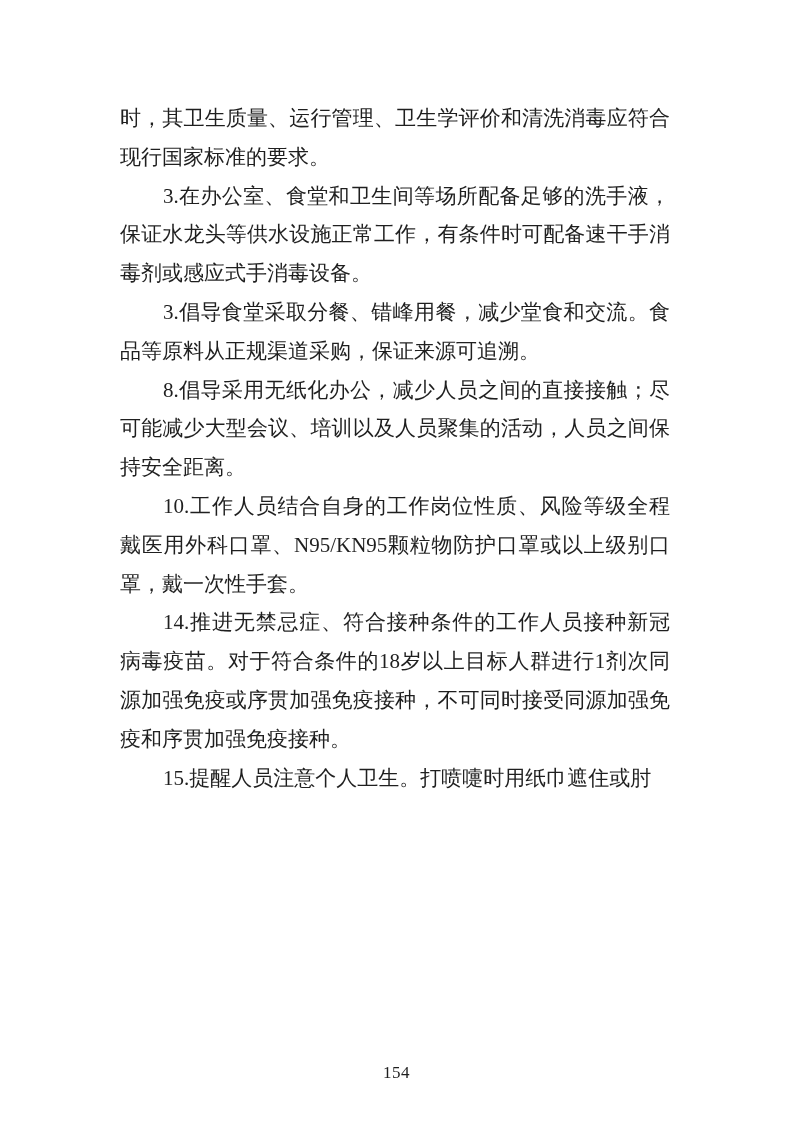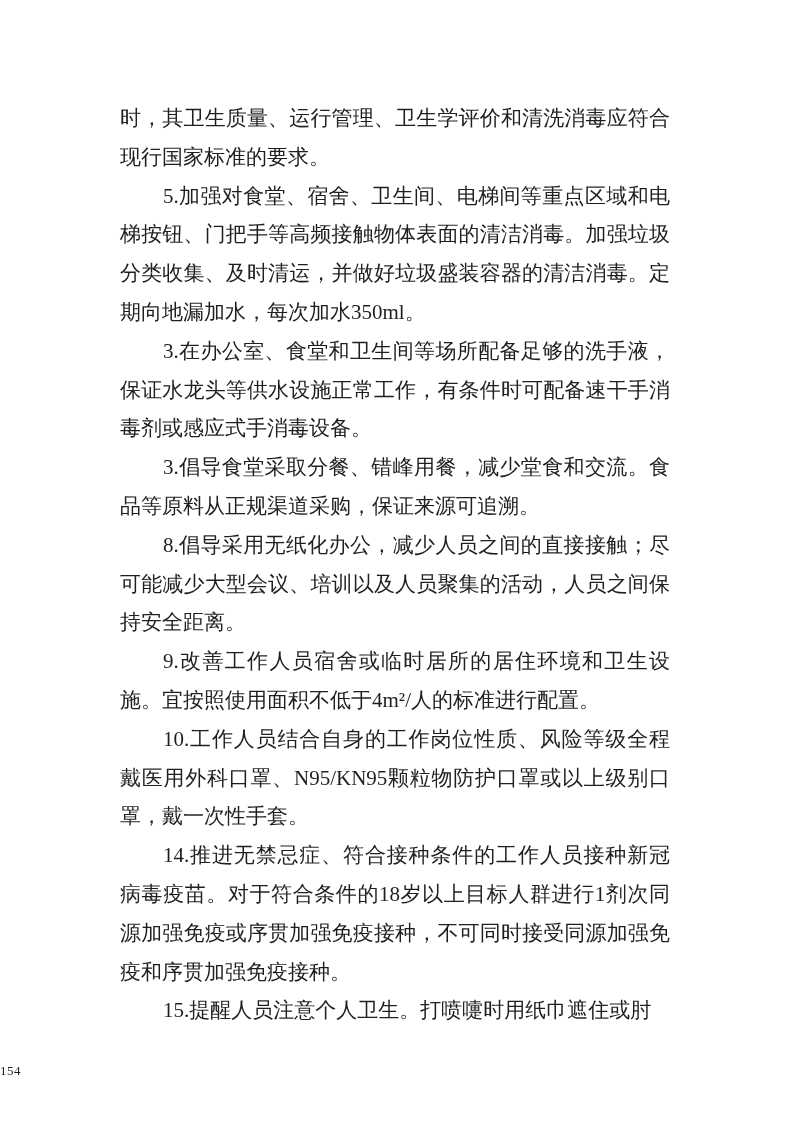--- a/index.html
+++ b/index.html
@@ -33,35 +33,34 @@
     color: #1f1f1f;
   }
   .para.indent {
     text-indent: 43px;
   }
   .footer {
     position: absolute;
     top: 1063px;
     left: 0;
     width: 100%;
-    font-size: 13px;
+    text-align: center;
+    font-size: 17px;
     letter-spacing: 0.5px;
     color: #1f1f1f;
   }
 </style>
 </head>
 <body>
 
 <div class="page">
   <div class="content">
     <p class="para">时，其卫生质量、运行管理、卫生学评价和清洗消毒应符合现行国家标准的要求。</p>
-    <p class="para indent">5.加强对食堂、宿舍、卫生间、电梯间等重点区域和电梯按钮、门把手等高频接触物体表面的清洁消毒。加强垃圾分类收集、及时清运，并做好垃圾盛装容器的清洁消毒。定期向地漏加水，每次加水350ml。</p>
     <p class="para indent">3.在办公室、食堂和卫生间等场所配备足够的洗手液，保证水龙头等供水设施正常工作，有条件时可配备速干手消毒剂或感应式手消毒设备。</p>
     <p class="para indent">3.倡导食堂采取分餐、错峰用餐，减少堂食和交流。食品等原料从正规渠道采购，保证来源可追溯。</p>
     <p class="para indent">8.倡导采用无纸化办公，减少人员之间的直接接触；尽可能减少大型会议、培训以及人员聚集的活动，人员之间保持安全距离。</p>
-    <p class="para indent">9.改善工作人员宿舍或临时居所的居住环境和卫生设施。宜按照使用面积不低于4m²/人的标准进行配置。</p>
     <p class="para indent">10.工作人员结合自身的工作岗位性质、风险等级全程戴医用外科口罩、N95/KN95颗粒物防护口罩或以上级别口罩，戴一次性手套。</p>
     <p class="para indent">14.推进无禁忌症、符合接种条件的工作人员接种新冠病毒疫苗。对于符合条件的18岁以上目标人群进行1剂次同源加强免疫或序贯加强免疫接种，不可同时接受同源加强免疫和序贯加强免疫接种。</p>
     <p class="para indent">15.提醒人员注意个人卫生。打喷嚏时用纸巾遮住或肘</p>
   </div>
 
   <div class="footer">154</div>
 </div>
 
 </body></html>

